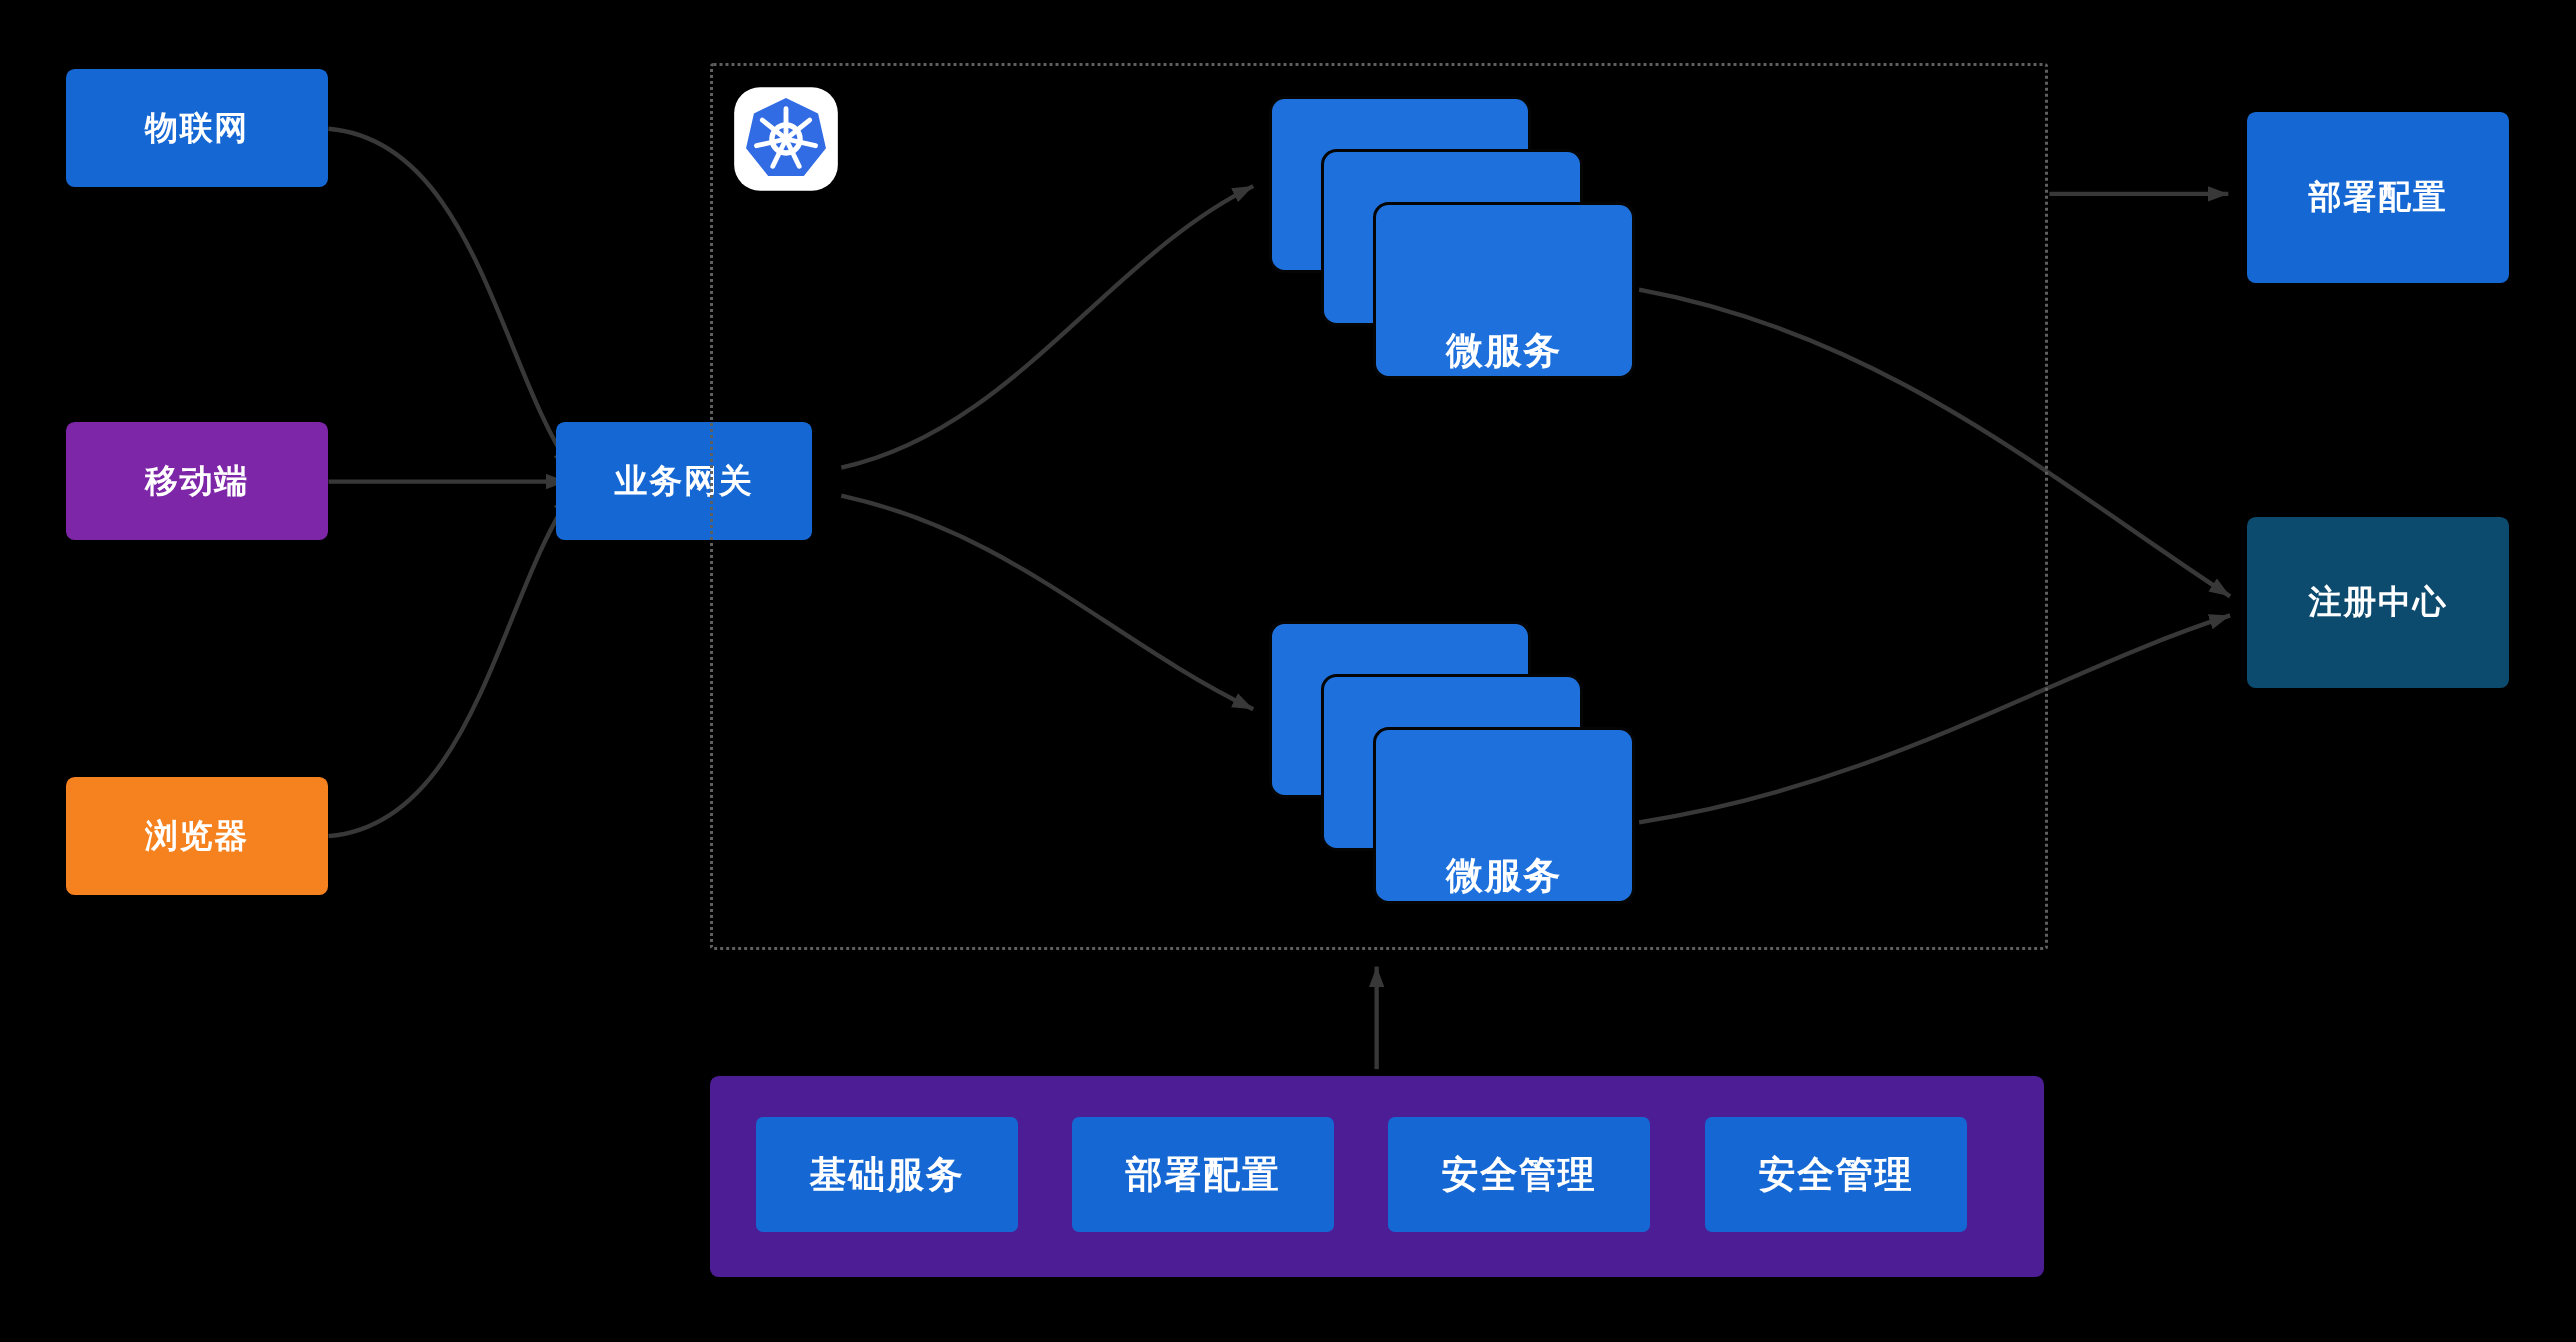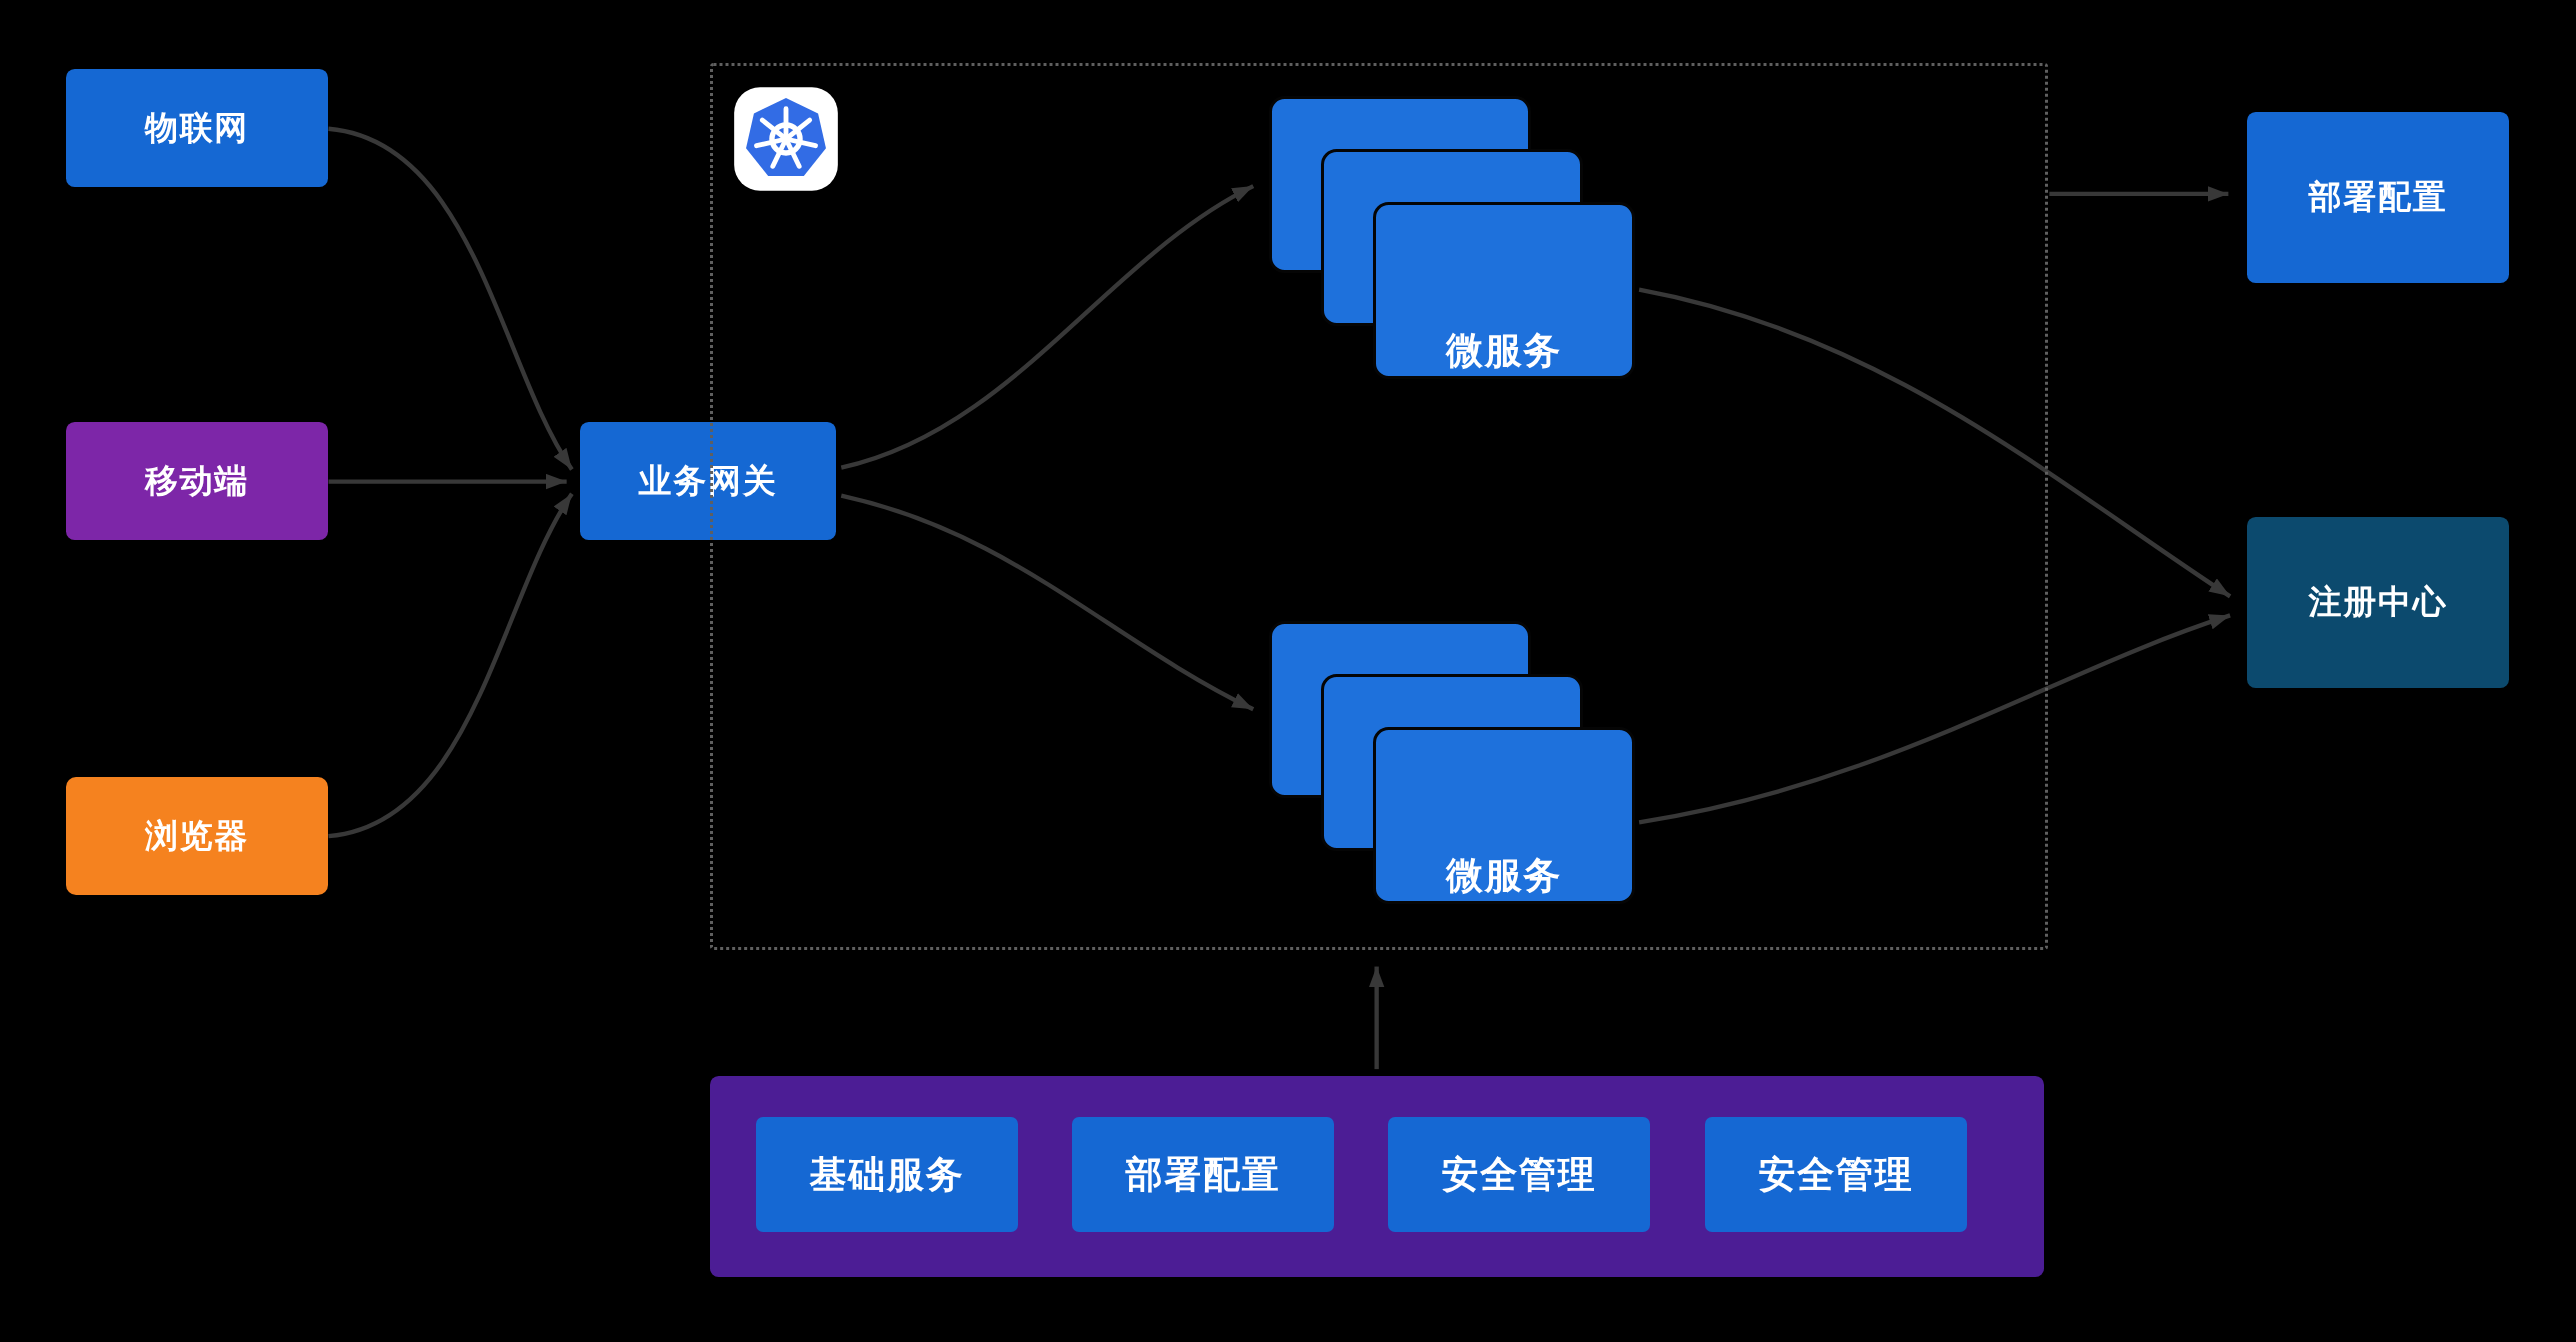--- a/index.html
+++ b/index.html
@@ -10,22 +10,22 @@
   }
   .arrow-layer{position:absolute;left:0;top:0;width:2576px;height:1343px;pointer-events:none;}
   .arrow{stroke:#383838;stroke-width:5;fill:none;}
 
   .node{
     position:absolute;display:flex;align-items:center;justify-content:center;
     color:#ffffff;font-size:33px;border-radius:8.7px;text-align:center;letter-spacing:1.7px;
   }
   .node-iot{left:66px;top:69px;width:262px;height:118px;background:#1568d3;}
   .node-mobile{left:66px;top:422px;width:262px;height:118px;background:#7d26a8;}
-  .node-browser{left:66px;top:777px;width:262px;height:118px;background:#f5821f;border-radius:10px;}
-  .node-gateway{left:580px;top:422px;width:256px;height:118px;background:#1568d3;}
+  .node-browser{left:66px;top:777px;width:262px;height:118px;background:#f5821f;}
+  .node-gateway{left:556px;top:422px;width:256px;height:118px;background:#1568d3;}
   .node-monitoring{left:2247px;top:112px;width:262px;height:171px;background:#1568d3;}
   .node-registry{left:2247px;top:517px;width:262px;height:171px;background:#0c4a6e;}
 
   .cluster{
     position:absolute;left:710px;top:63px;width:1338px;height:887px;
     border:3.5px dotted #5f5f5f;border-radius:3.5px;box-sizing:border-box;
   }
   .k8s-icon{position:absolute;left:19px;top:19px;width:108px;height:108px;}
 
   .stack{position:absolute;width:370px;height:287px;}

